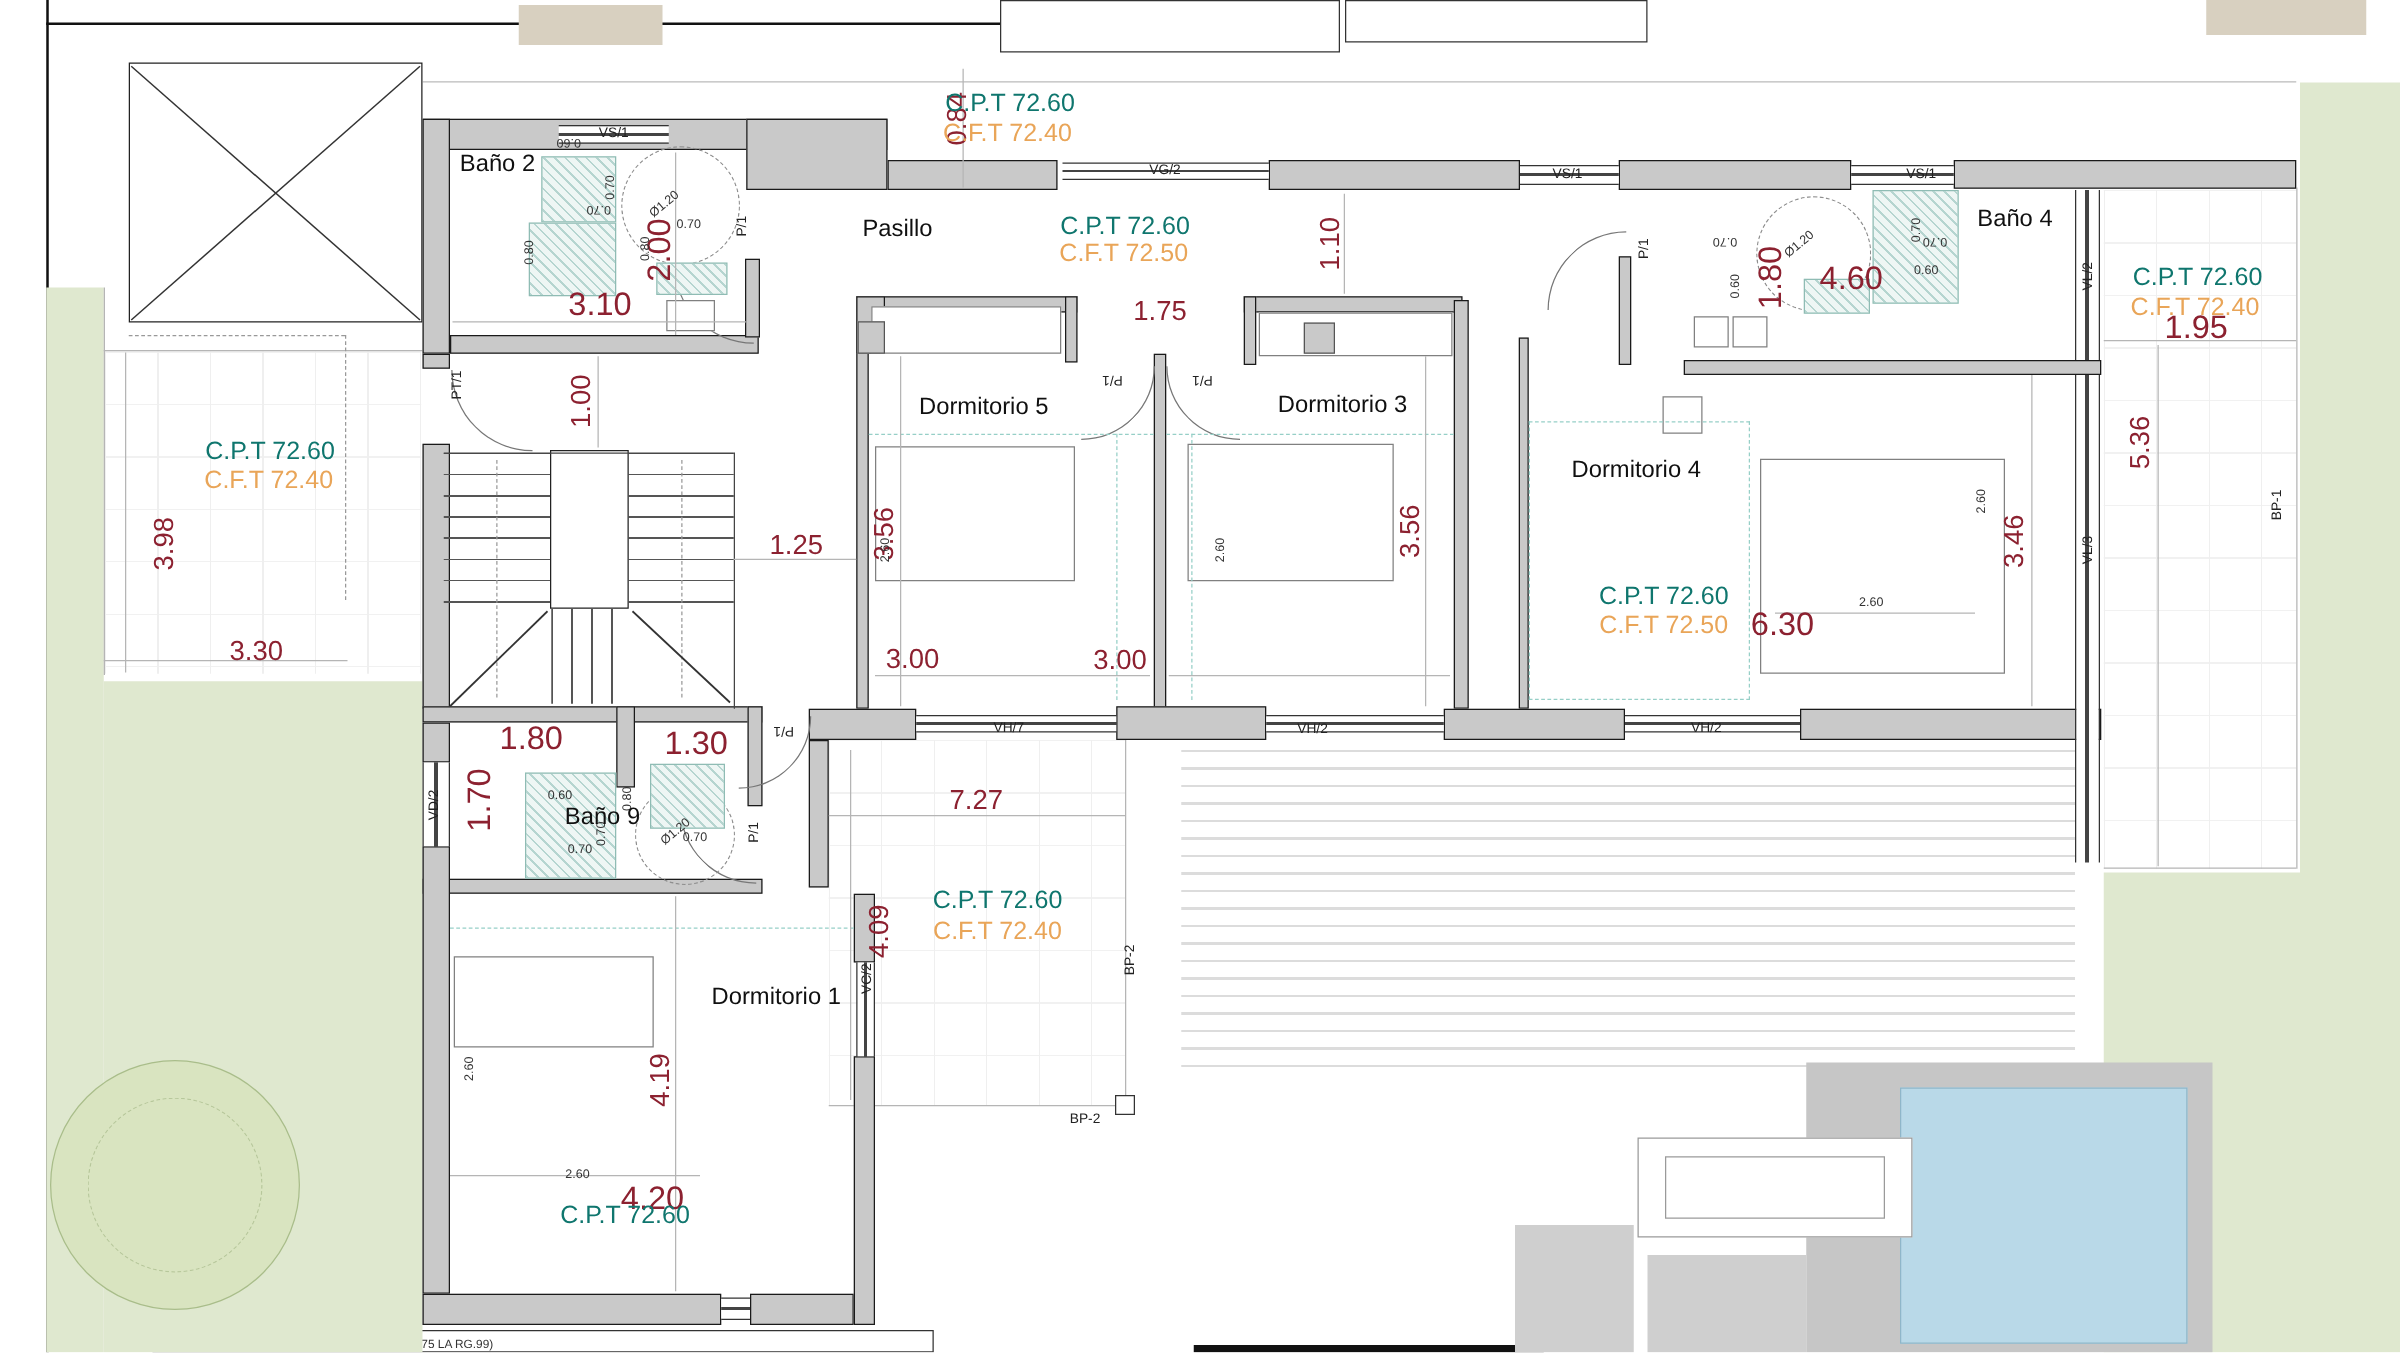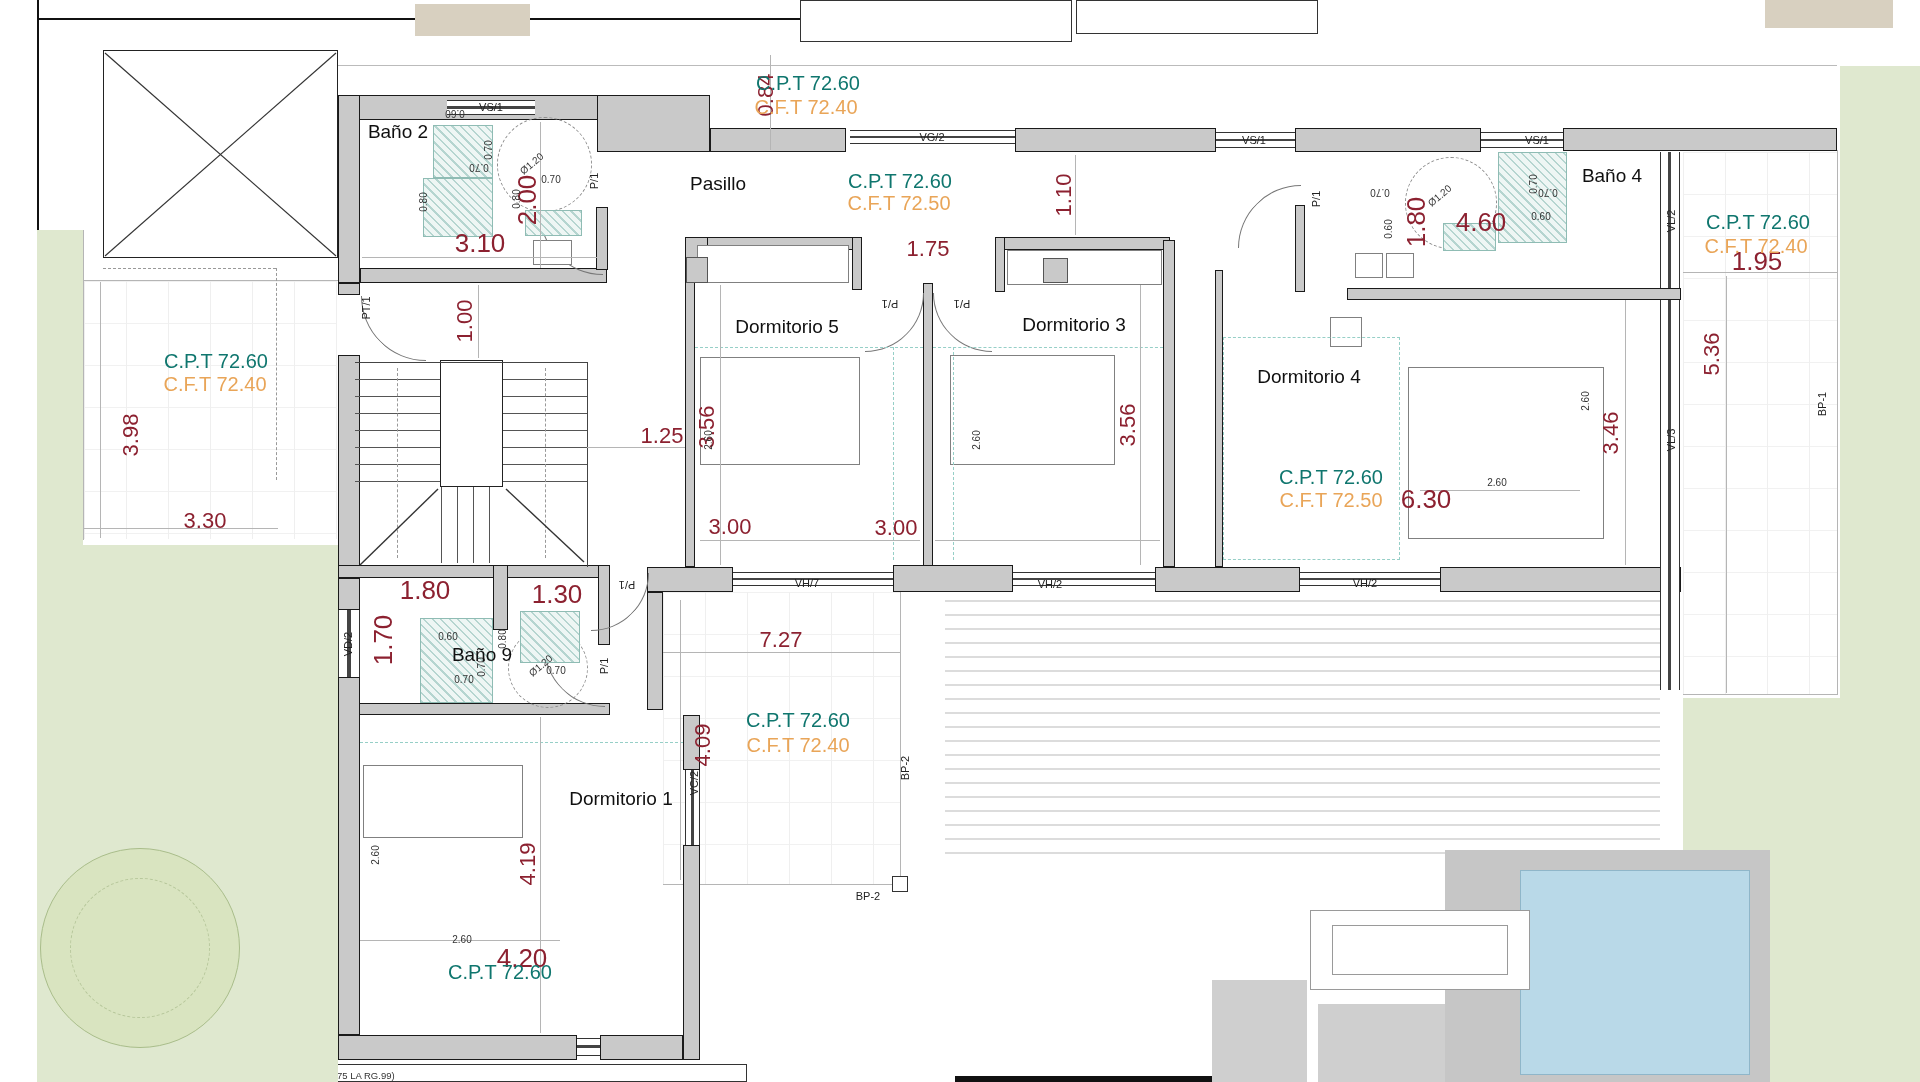--- a/index.html
+++ b/index.html
@@ -203,21 +203,21 @@
   <div class="abs dline" style="left:1420px;top:490px;width:160px;height:1px"></div>
   <div class="abs dline" style="left:362px;top:257px;width:235px;height:1px"></div>
   <div class="abs dline" style="left:540px;top:122px;width:1px;height:146px"></div>
 
   <div class="lbl red v" style="left:766px;top:95px">0.84</div>
   <div class="lbl red v" style="left:1064px;top:195px">1.10</div>
   <div class="lbl red" style="left:928px;top:249px">1.75</div>
   <div class="lbl red big v" style="left:527px;top:200px">2.00</div>
   <div class="lbl red big" style="left:480px;top:243px">3.10</div>
   <div class="lbl red v" style="left:465px;top:321px">1.00</div>
-  <div class="lbl red" style="left:662px;top:436px">1.25</div>
+  <div class="lbl red" style="left:637px;top:436px">1.25</div>
   <div class="lbl red v" style="left:131px;top:435px">3.98</div>
   <div class="lbl red" style="left:205px;top:521px">3.30</div>
   <div class="lbl red v" style="left:707px;top:427px">3.56</div>
   <div class="lbl red v" style="left:1128px;top:425px">3.56</div>
   <div class="lbl red" style="left:730px;top:527px">3.00</div>
   <div class="lbl red" style="left:896px;top:528px">3.00</div>
   <div class="lbl red big" style="left:1426px;top:499px">6.30</div>
   <div class="lbl red v" style="left:1611px;top:433px">3.46</div>
   <div class="lbl red v" style="left:1712px;top:354px">5.36</div>
   <div class="lbl red big" style="left:1757px;top:261px">1.95</div>

